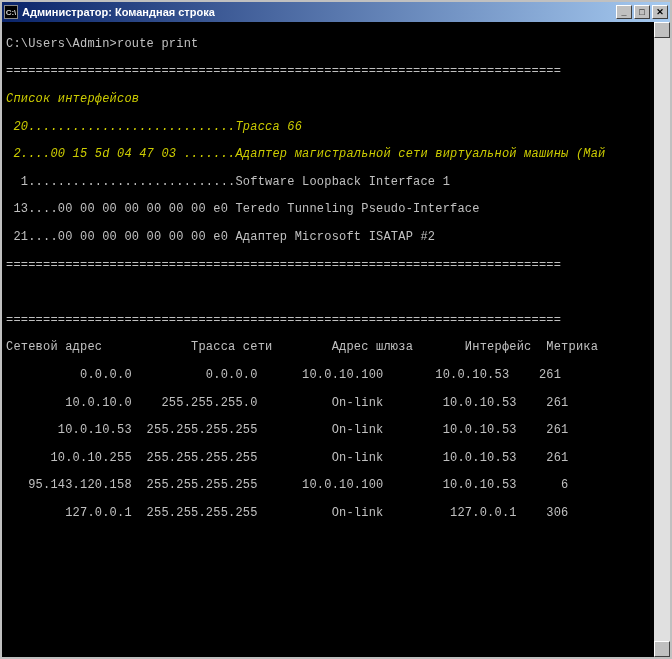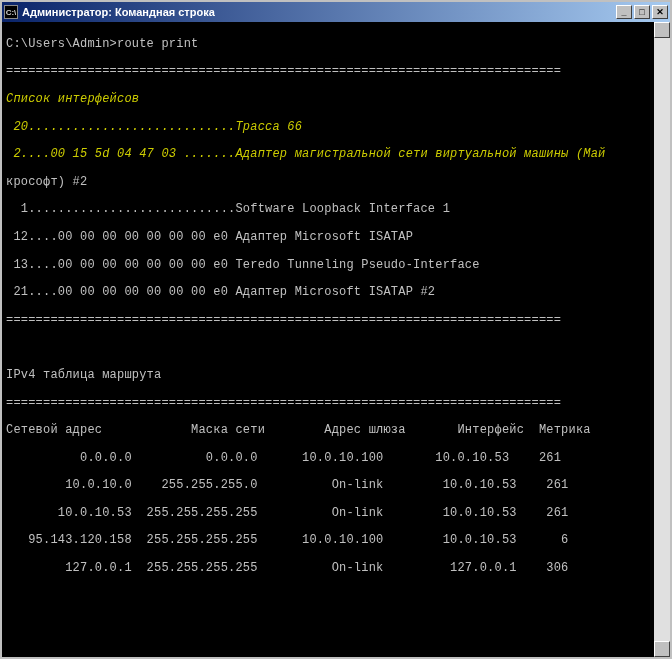--- a/index.html
+++ b/index.html
@@ -112,33 +112,31 @@
     </div>
   </div>
 
   <div class="terminal">
     <div class="content-lines">
 <div>C:\Users\Admin&gt;route print</div>
 <div>===========================================================================</div>
 <div class="hl">Список интерфейсов</div>
 <div class="hl"> 20............................Трасса 66</div>
 <div class="hl"> 2....00 15 5d 04 47 03 .......Адаптер магистральной сети виртуальной машины (Май</div>
-<div>крософт) #2</div>
 <div>  1............................Software Loopback Interface 1</div>
-<div> 12....00 00 00 00 00 00 00 e0 Адаптер Microsoft ISATAP</div>
 <div> 13....00 00 00 00 00 00 00 e0 Teredo Tunneling Pseudo-Interface</div>
 <div> 21....00 00 00 00 00 00 00 e0 Адаптер Microsoft ISATAP #2</div>
 <div>===========================================================================</div>
 <div> </div>
-<div>IPv4 таблица маршрута</div>
 <div>===========================================================================</div>
-<div>Сетевой адрес            Маска сети        Адрес шлюза       Интерфейс  Метрика</div>
+<div>Сетевой адрес            Трасса сети        Адрес шлюза       Интерфейс  Метрика</div>
 <div>          0.0.0.0          0.0.0.0      10.0.10.100       10.0.10.53    261</div>
 <div>        10.0.10.0    255.255.255.0          On-link        10.0.10.53    261</div>
 <div>       10.0.10.53  255.255.255.255          On-link        10.0.10.53    261</div>
+<div>      10.0.10.255  255.255.255.255          On-link        10.0.10.53    261</div>
 <div>   95.143.120.158  255.255.255.255      10.0.10.100        10.0.10.53      6</div>
 <div>        127.0.0.1  255.255.255.255          On-link         127.0.0.1    306</div>
 
 
 
 
 
 
 
 

